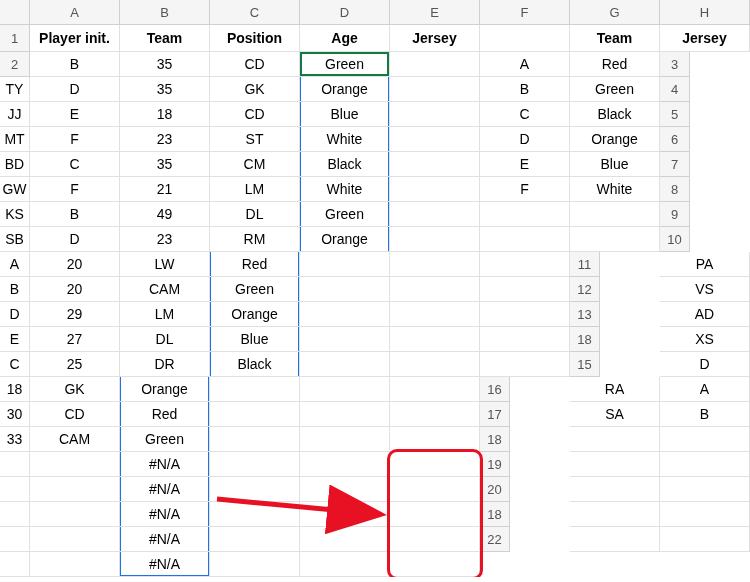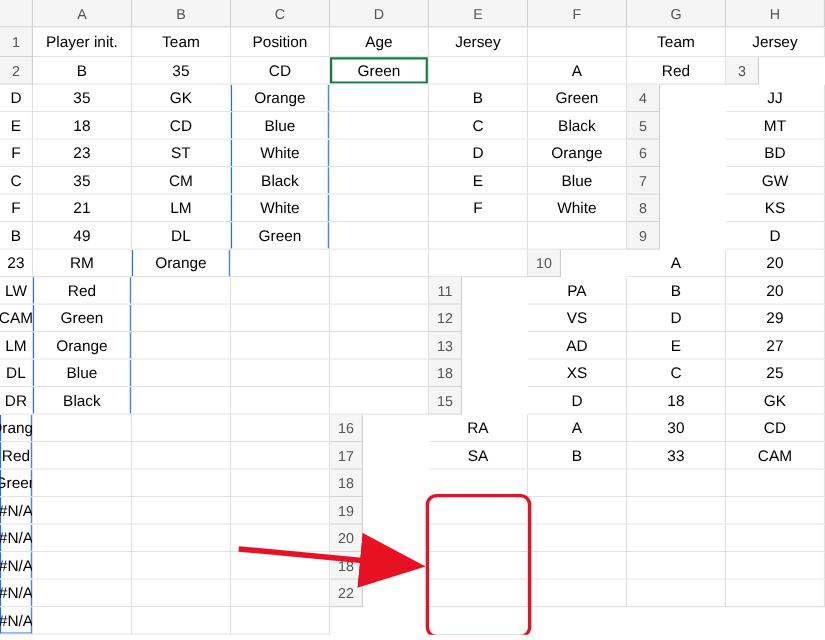--- a/index.html
+++ b/index.html
@@ -41,21 +41,21 @@
     font-size: 13px;
     border-right: 1px solid #d0d0d0;
     border-bottom: 1px solid #d0d0d0;
     width: 30px;
   }
   .corner {
     background: #f5f5f5;
     border-right: 1px solid #d0d0d0;
     border-bottom: 1px solid #d0d0d0;
   }
-  .bold { font-weight: normal; }
+  .bold { font-weight: bold; }
   .tall { height: 27px; }
   .spill-active {
     box-shadow: inset 0 0 0 2px #107c41;
   }
   .spill-range {
     box-shadow: inset 1px 0 0 #1a73e8, inset -1px 0 0 #1a73e8;
   }
   .spill-bottom {
     box-shadow: inset 1px 0 0 #1a73e8, inset -1px 0 0 #1a73e8, inset 0 -1px 0 #1a73e8;
   }
@@ -94,20 +94,21 @@
     <div class="cell bold tall">Jersey</div>
     <div class="cell rowhdr">2</div>
     <div class="cell ">B</div>
     <div class="cell ">35</div>
     <div class="cell ">CD</div>
     <div class="cell spill-active">Green</div>
     <div class="cell "></div>
     <div class="cell ">A</div>
     <div class="cell ">Red</div>
     <div class="cell rowhdr">3</div>
+    <div class="cell ">TY</div>
     <div class="cell ">D</div>
     <div class="cell ">35</div>
     <div class="cell ">GK</div>
     <div class="cell spill-range">Orange</div>
     <div class="cell "></div>
     <div class="cell ">B</div>
     <div class="cell ">Green</div>
     <div class="cell rowhdr">4</div>
     <div class="cell ">JJ</div>
     <div class="cell ">E</div>
@@ -147,20 +148,21 @@
     <div class="cell rowhdr">8</div>
     <div class="cell ">KS</div>
     <div class="cell ">B</div>
     <div class="cell ">49</div>
     <div class="cell ">DL</div>
     <div class="cell spill-range">Green</div>
     <div class="cell "></div>
     <div class="cell "></div>
     <div class="cell "></div>
     <div class="cell rowhdr">9</div>
+    <div class="cell ">SB</div>
     <div class="cell ">D</div>
     <div class="cell ">23</div>
     <div class="cell ">RM</div>
     <div class="cell spill-range">Orange</div>
     <div class="cell "></div>
     <div class="cell "></div>
     <div class="cell "></div>
     <div class="cell rowhdr">10</div>
     <div class="cell ">A</div>
     <div class="cell ">20</div>

